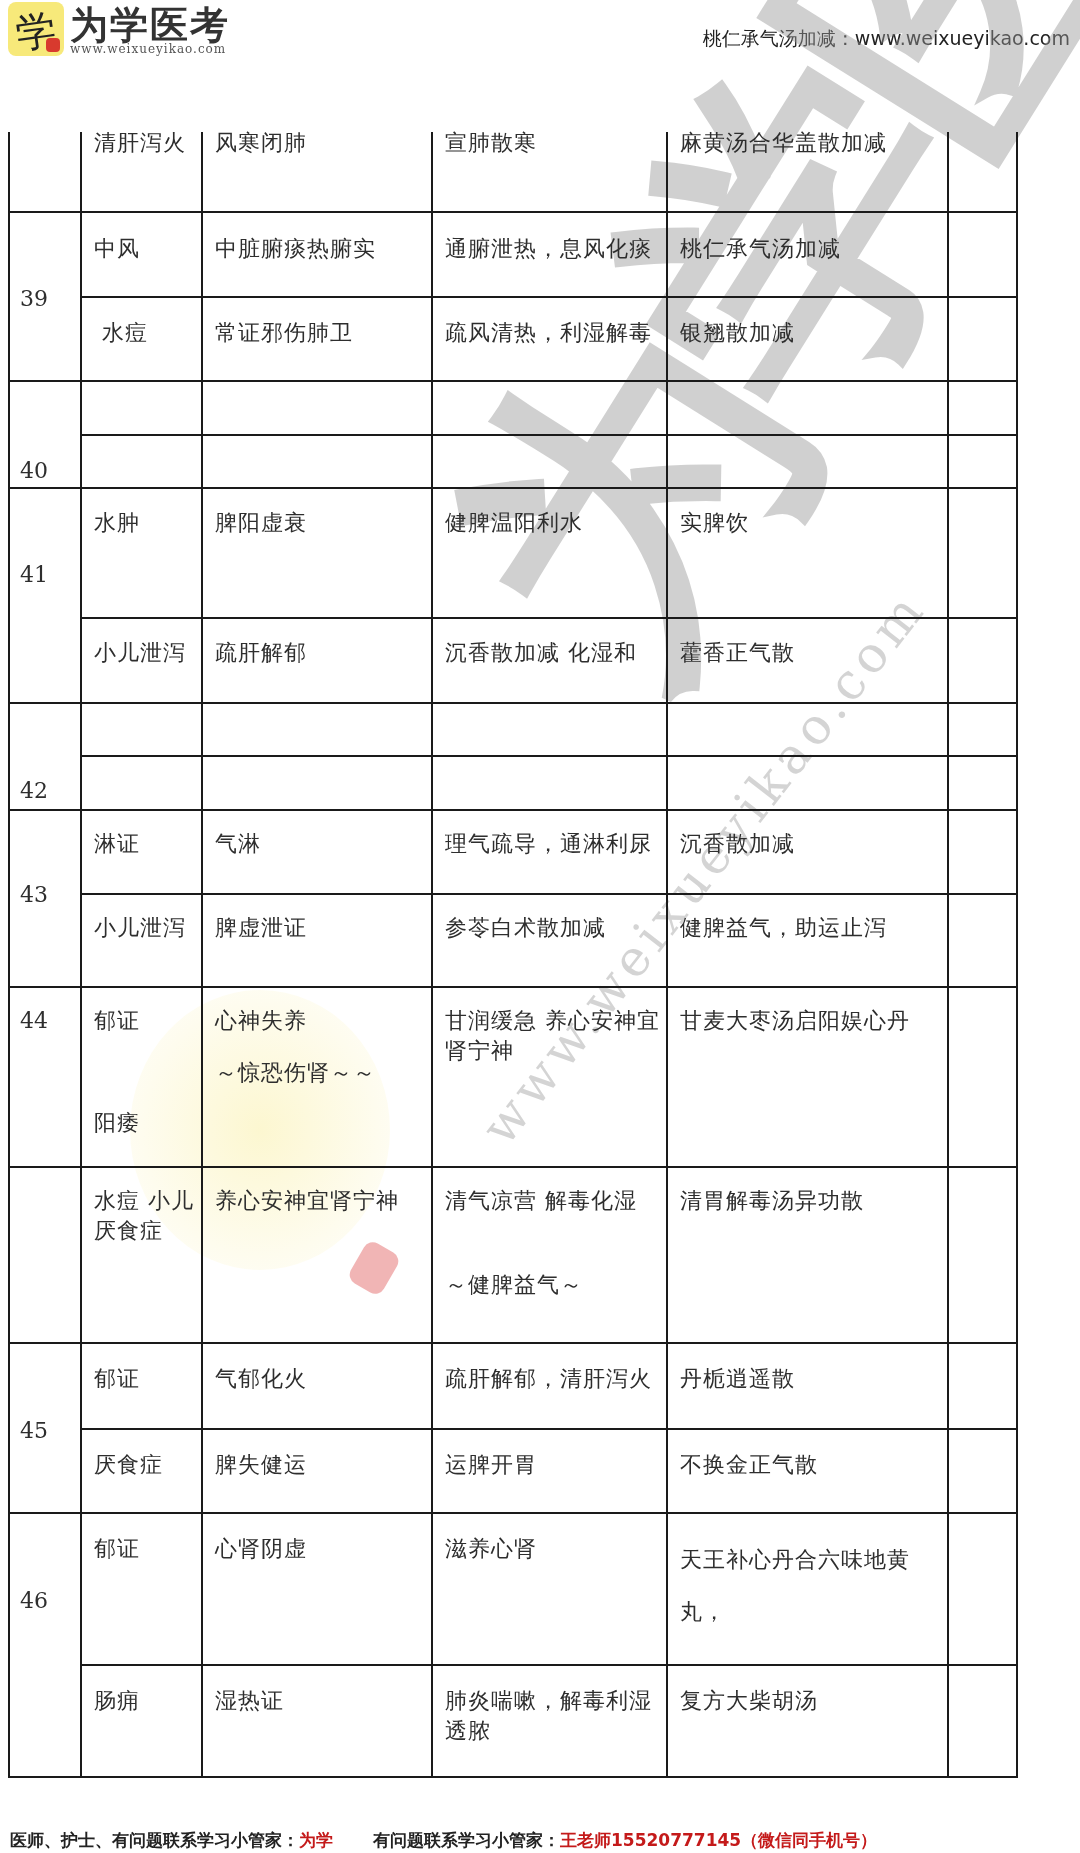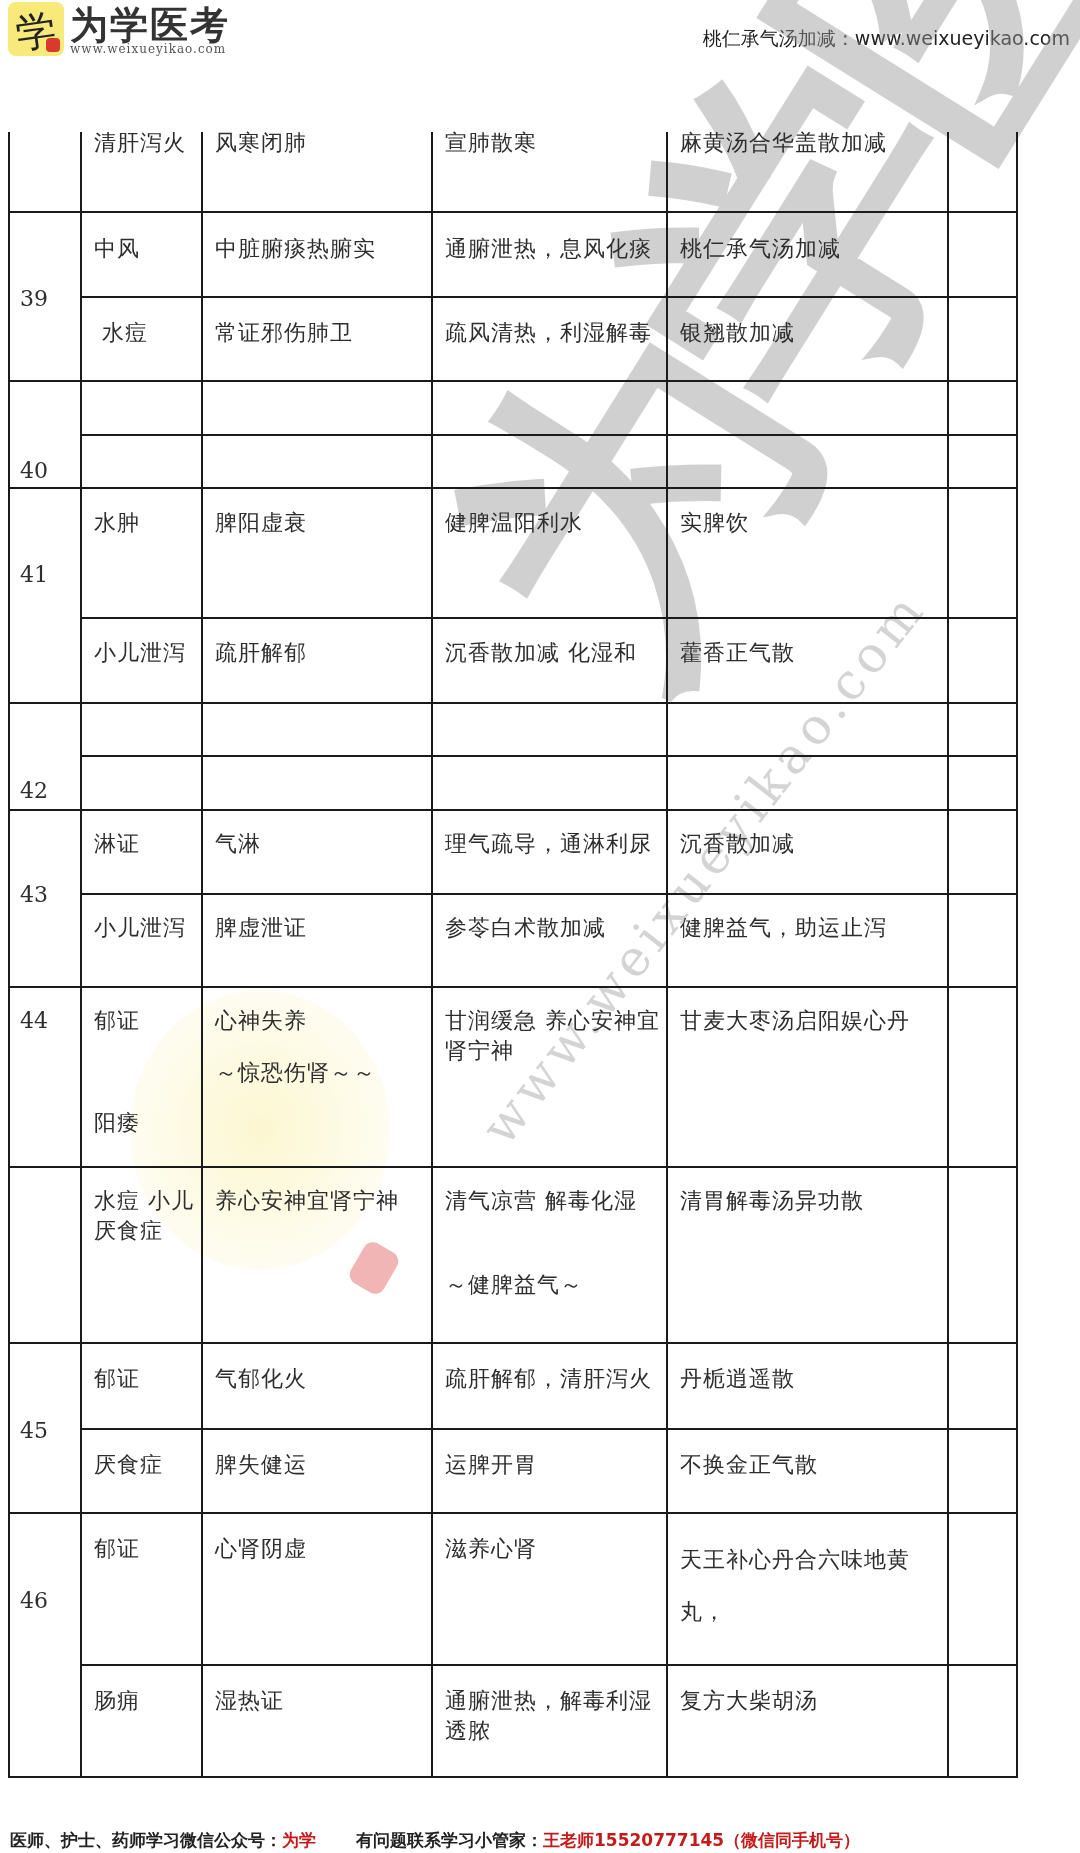--- a/index.html
+++ b/index.html
@@ -178,19 +178,19 @@
 <div class="num" style="left:20px;top:1588px">46</div>
 <div>
   <div class="cell" style="left:94px;top:1534px;width:108px">郁证</div>
   <div class="cell" style="left:215px;top:1534px;width:210px">心肾阴虚</div>
   <div class="cell" style="left:445px;top:1534px;width:222px">滋养心肾</div>
   <div class="cell" style="left:680px;top:1534px;width:240px;line-height:52px">天王补心丹合六味地黄丸，</div>
 </div>
 <div>
   <div class="cell" style="left:94px;top:1686px;width:108px">肠痈</div>
   <div class="cell" style="left:215px;top:1686px;width:210px">湿热证</div>
-  <div class="cell" style="left:445px;top:1686px;width:222px">通腑泄热，解毒利湿透脓</div>
+  <div class="cell" style="left:445px;top:1686px;width:222px">肺炎喘嗽，解毒利湿透脓</div>
   <div class="cell" style="left:680px;top:1686px;width:265px">复方大柴胡汤</div>
 </div>
 
 <div class="footer">
-  <span>医师、护士、药师学习微信公众号：</span><span class="red">为学</span><span class="gap"></span><span>有问题联系学习小管家：</span><span class="red">王老师15520777145（微信同手机号）</span>
+  <span>医师、护士、有问题联系学习小管家：</span><span class="red">为学</span><span class="gap"></span><span>有问题联系学习小管家：</span><span class="red">王老师15520777145（微信同手机号）</span>
 </div>
 
 </body></html>

